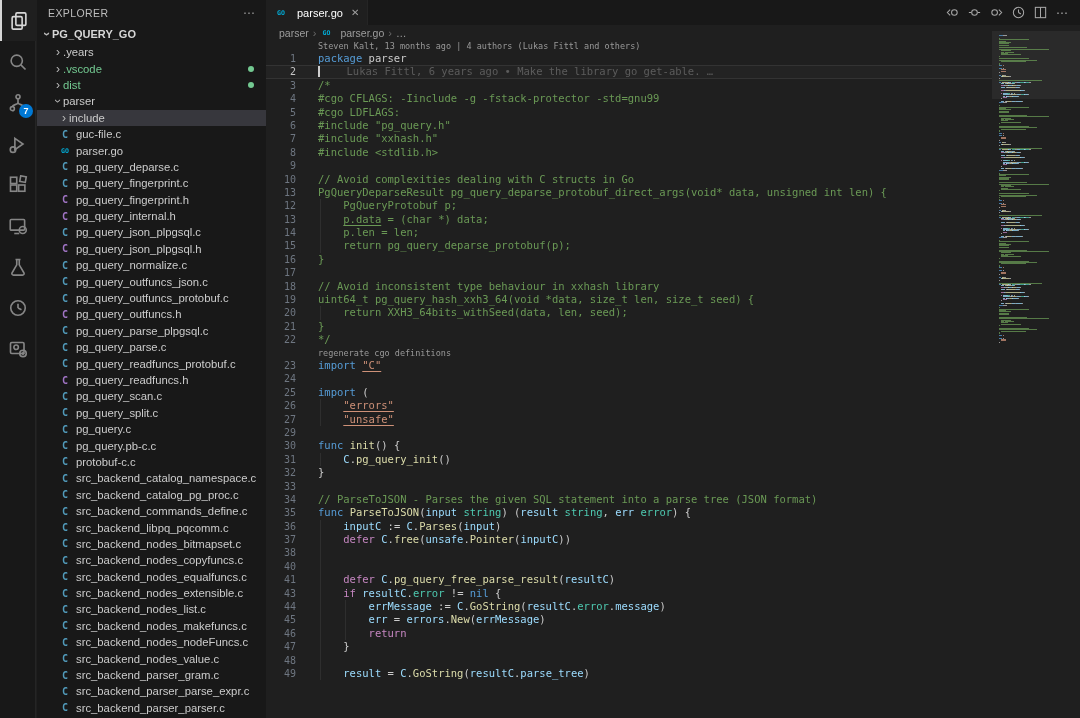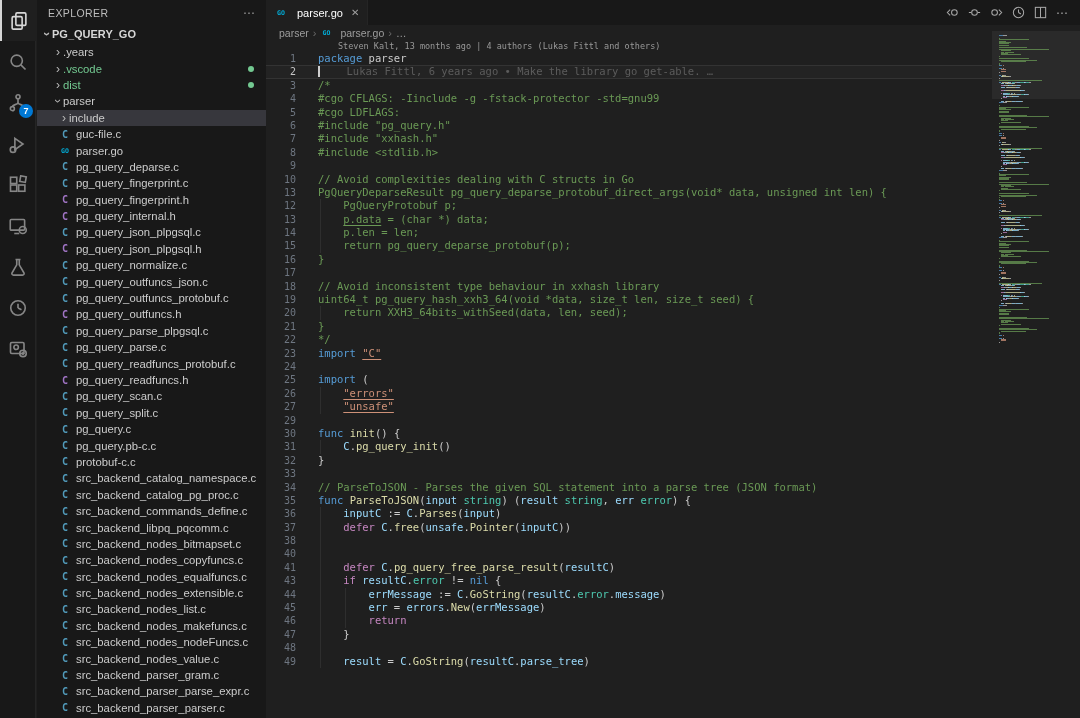--- a/index.html
+++ b/index.html
@@ -387,21 +387,21 @@
         <span class="bc-item">
           <span class="ficon go-ficon">GO</span>
           <span>parser.go</span>
         </span>
         <span class="bc-sep">›</span>
         <span class="bc-item">
           <span>…</span>
         </span>
       </div>
     <div class="code" id="code">
-        <div class="cl lensrow blame"><span class="ln"></span><span class="lc" style="margin-left:42px">Steven Kalt, 13 months ago | 4 authors (Lukas Fittl and others)</span></div>
+        <div class="cl lensrow blame"><span class="ln"></span><span class="lc" style="margin-left:22px">Steven Kalt, 13 months ago | 4 authors (Lukas Fittl and others)</span></div>
         <div class="cl"><span class="ln">1</span><span class="lc"><span class="tk-k">package</span><span class="tk-p"> parser</span></span></div>
         <div class="cl cur"><span class="ln">2</span><span class="lc"><span class="cursor"></span><span class="ghost">Lukas Fittl, 6 years ago • Make the library go get-able. …</span></span></div>
         <div class="cl"><span class="ln">3</span><span class="lc"><span class="tk-m">/*</span></span></div>
         <div class="cl"><span class="ln">4</span><span class="lc"><span class="tk-m">#cgo CFLAGS: -Iinclude -g -fstack-protector -std=gnu99</span></span></div>
         <div class="cl"><span class="ln">5</span><span class="lc"><span class="tk-m">#cgo LDFLAGS:</span></span></div>
         <div class="cl"><span class="ln">6</span><span class="lc"><span class="tk-m">#include "pg_query.h"</span></span></div>
         <div class="cl"><span class="ln">7</span><span class="lc"><span class="tk-m">#include "xxhash.h"</span></span></div>
         <div class="cl"><span class="ln">8</span><span class="lc"><span class="tk-m">#include &lt;stdlib.h&gt;</span></span></div>
         <div class="cl"><span class="ln">9</span><span class="lc"></span></div>
         <div class="cl"><span class="ln">10</span><span class="lc"><span class="tk-m">// Avoid complexities dealing with C structs in Go</span></span></div>
@@ -410,20 +410,21 @@
         <div class="cl"><span class="ln">13</span><span class="guide" style="left: 54px;"></span><span class="lc"><span class="tk-m">    </span><span class="tk-m u">p.data</span><span class="tk-m"> = (char *) data;</span></span></div>
         <div class="cl"><span class="ln">14</span><span class="guide" style="left: 54px;"></span><span class="lc"><span class="tk-m">    p.len = len;</span></span></div>
         <div class="cl"><span class="ln">15</span><span class="guide" style="left: 54px;"></span><span class="lc"><span class="tk-m">    return pg_query_deparse_protobuf(p);</span></span></div>
         <div class="cl"><span class="ln">16</span><span class="lc"><span class="tk-m">}</span></span></div>
         <div class="cl"><span class="ln">17</span><span class="lc"></span></div>
         <div class="cl"><span class="ln">18</span><span class="lc"><span class="tk-m">// Avoid inconsistent type behaviour in xxhash library</span></span></div>
         <div class="cl"><span class="ln">19</span><span class="lc"><span class="tk-m">uint64_t pg_query_hash_xxh3_64(void *data, size_t len, size_t seed) {</span></span></div>
         <div class="cl"><span class="ln">20</span><span class="guide" style="left: 54px;"></span><span class="lc"><span class="tk-m">    return XXH3_64bits_withSeed(data, len, seed);</span></span></div>
         <div class="cl"><span class="ln">21</span><span class="lc"><span class="tk-m">}</span></span></div>
         <div class="cl"><span class="ln">22</span><span class="lc"><span class="tk-m">*/</span></span></div>
+        <div class="cl lensrow"><span class="ln"></span><span class="lc" style="margin-left:22px">regenerate cgo definitions</span></div>
         <div class="cl"><span class="ln">23</span><span class="lc"><span class="tk-k">import</span><span class="tk-p"> </span><span class="tk-s u">"C"</span></span></div>
         <div class="cl"><span class="ln">24</span><span class="lc"></span></div>
         <div class="cl"><span class="ln">25</span><span class="lc"><span class="tk-k">import</span><span class="tk-p"> (</span></span></div>
         <div class="cl"><span class="ln">26</span><span class="guide" style="left: 54px;"></span><span class="lc"><span class="tk-p">    </span><span class="tk-s u">"errors"</span></span></div>
         <div class="cl"><span class="ln">27</span><span class="guide" style="left: 54px;"></span><span class="lc"><span class="tk-p">    </span><span class="tk-s u">"unsafe"</span></span></div>
         <div class="cl"><span class="ln">29</span><span class="lc"></span></div>
         <div class="cl"><span class="ln">30</span><span class="lc"><span class="tk-k">func</span><span class="tk-p"> </span><span class="tk-f">init</span><span class="tk-p">() {</span></span></div>
         <div class="cl"><span class="ln">31</span><span class="guide" style="left: 54px;"></span><span class="lc"><span class="tk-p">    </span><span class="tk-v">C</span><span class="tk-p">.</span><span class="tk-f">pg_query_init</span><span class="tk-p">()</span></span></div>
         <div class="cl"><span class="ln">32</span><span class="lc"><span class="tk-p">}</span></span></div>
         <div class="cl"><span class="ln">33</span><span class="lc"></span></div>

